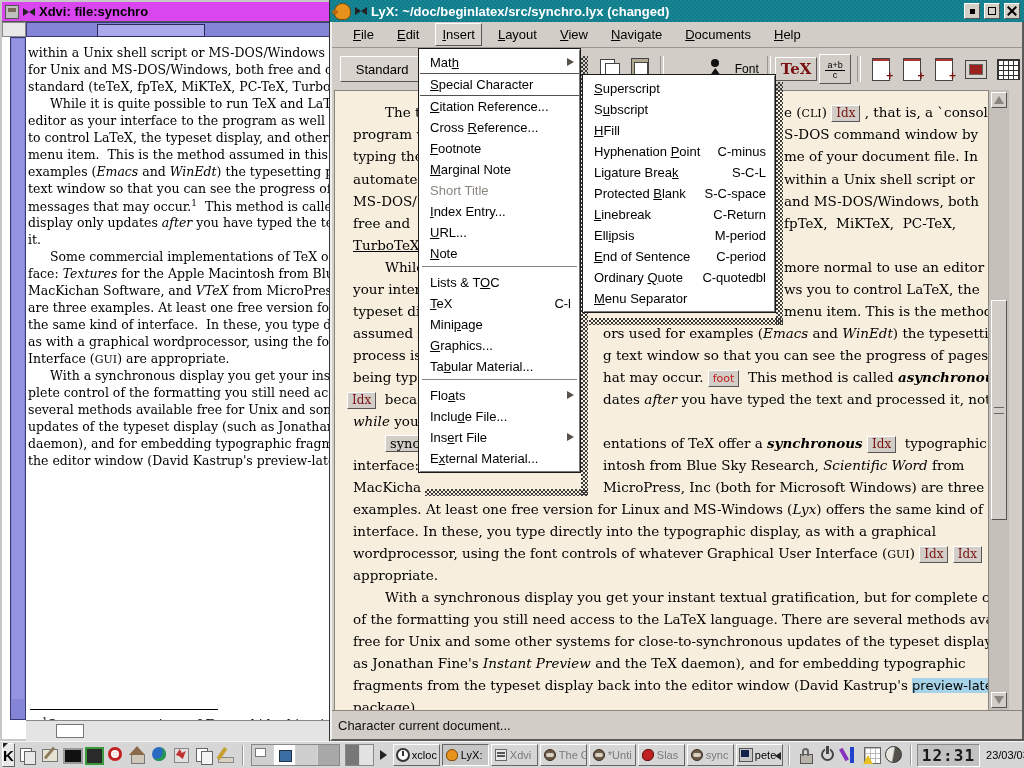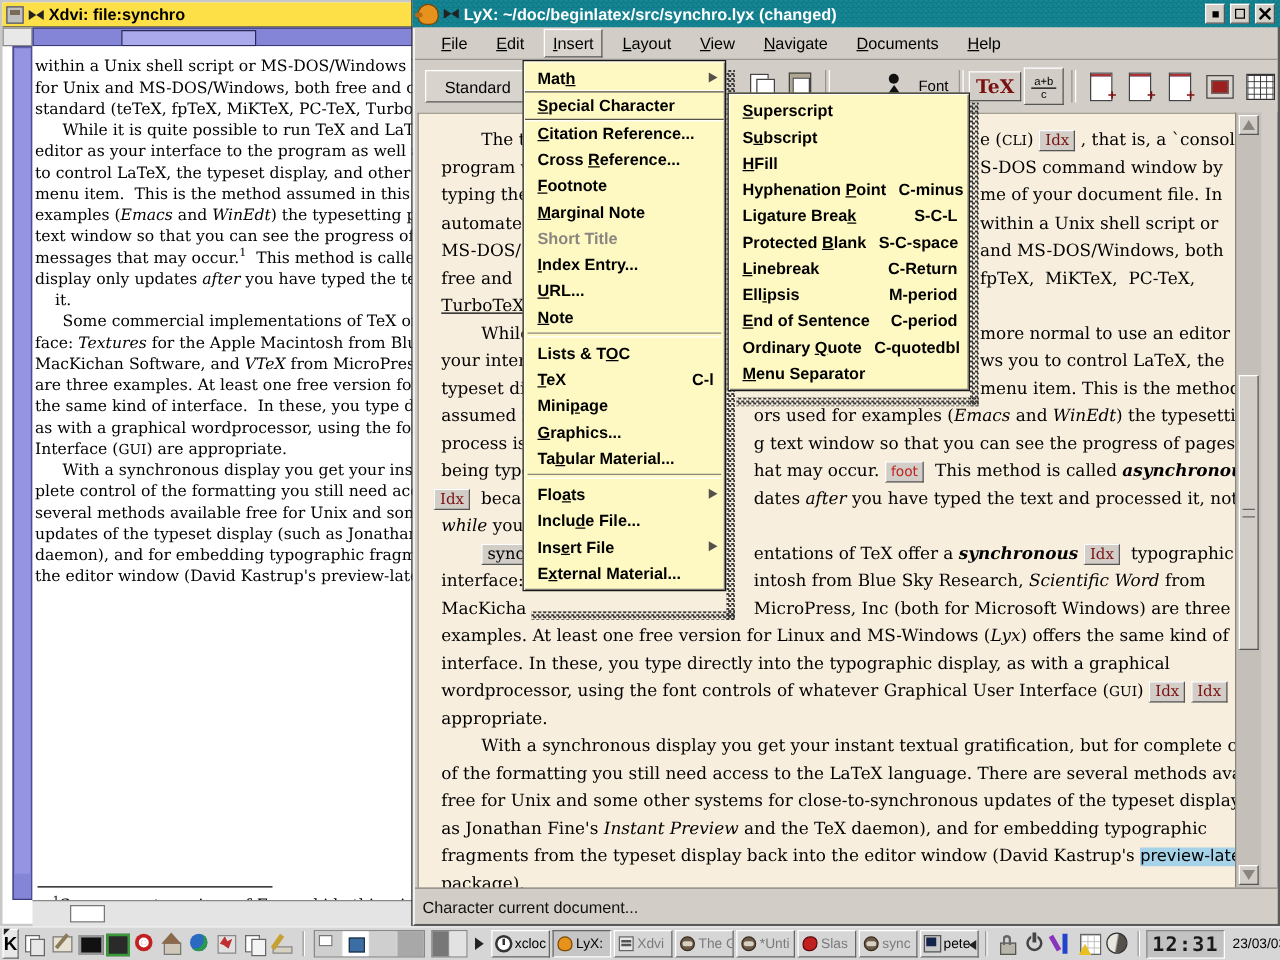--- a/index.html
+++ b/index.html
@@ -4,21 +4,21 @@
 <style>
   html,body{margin:0;padding:0;}
   #screen{position:relative;width:1024px;height:768px;background:#9a9a9a;overflow:hidden;
           font-family:"Liberation Sans",sans-serif;cursor:default;}
   
   .abs{position:absolute;}
   .nosel{user-select:none;}
   
   #xdvi-win{left:0;top:0;width:335px;height:741px;background:#fff;border:2px solid #c8c8c8;
             box-sizing:border-box;z-index:1;}
-  #xdvi-title{left:0;top:0;width:335px;height:20px;background:#fde047;border-bottom:1px solid #555;
+  #xdvi-title{left:0;top:0;width:335px;height:20px;background:#d946ef;border-bottom:1px solid #555;
               display:flex;align-items:center;gap:4px;padding-left:3px;box-sizing:border-box;}
   #xdvi-title .ttxt{font-weight:bold;font-size:13px;color:#000;}
   .appicon{width:14px;height:14px;background:#bfbfbf;border:1px solid #555;box-sizing:border-box;position:relative;}
   .appicon:before{content:"";position:absolute;left:2px;top:2px;right:2px;height:4px;background:#7a6a5a;}
   .pin{position:relative;width:12px;height:10px;}
   .pin:before,.pin:after{content:"";position:absolute;top:1px;border-top:4px solid transparent;border-bottom:4px solid transparent;}
   .pin:before{left:0;border-left:6px solid #222;}
   .pin:after{right:0;border-right:6px solid #222;}
   #xdvi-hbar{left:24px;top:20px;width:309px;height:15px;background:#8585d8;border:1px solid #3a3a7a;box-sizing:border-box;}
   #xdvi-hthumb{position:absolute;left:70px;top:1px;width:106px;height:11px;background:#a9a9ec;border:1px solid #2a2a5a;}
@@ -106,22 +106,22 @@
   .tri-up{width:0;height:0;border-left:5px solid transparent;border-right:5px solid transparent;border-bottom:8px solid #8a867f;}
   .tri-dn{width:0;height:0;border-left:5px solid transparent;border-right:5px solid transparent;border-top:8px solid #8a867f;}
   #lyx-thumb{position:absolute;left:2px;top:210px;width:16px;height:220px;background:#d2cec7;
              border:1px solid;border-color:#fff #555 #555 #fff;box-sizing:border-box;}
   #lyx-thumb:before{content:"";position:absolute;left:2px;right:2px;top:50%;height:5px;margin-top:-3px;
              border-top:1px solid #666;border-bottom:1px solid #666;}
   
   #lyx-status{left:332px;top:710px;width:690px;height:29px;background:#d2cec7;border-top:1px solid #8a867f;
               font-size:13px;color:#111;display:flex;align-items:center;padding-left:6px;box-sizing:border-box;z-index:3;}
   
-  .popup{position:absolute;background:#fef9c3;border:1px solid #1a1a1a;
-         box-shadow:inset 1px 1px 0 #fff,inset -1px -1px 0 #777;padding:3px 1px;box-sizing:border-box;z-index:10;font-weight:bold;}
+  .popup{position:absolute;background:#ffffff;border:1px solid #1a1a1a;
+         box-shadow:inset 1px 1px 0 #fff,inset -1px -1px 0 #777;padding:3px 1px;box-sizing:border-box;z-index:10;}
   #insert-menu{left:418px;top:48px;width:163px;}
   #char-menu{left:582px;top:74px;width:194px;}
   .mi{height:21px;display:flex;align-items:center;font-size:13px;color:#000;padding:0 8px 0 10px;position:relative;}
   .mi .lab{white-space:nowrap;}
   .mi .scut{margin-left:auto;padding-left:10px;white-space:nowrap;}
   .mi .arr{position:absolute;right:5px;top:6px;width:0;height:0;
            border-top:4px solid transparent;border-bottom:4px solid transparent;border-left:7px solid #55514a;}
   .mi.dis{color:#8a867f;}
   .mi.hl{border-top:1px solid #55514a;border-bottom:1px solid #55514a;box-shadow:0 1px 0 #fff,0 -1px 0 #fff;}
   .msep{height:2px;margin:2px 2px;border-top:1px solid #8a867f;border-bottom:1px solid #fff;}
@@ -225,21 +225,21 @@
         <div class="dl xline" style="left: 2px; top: 25px;"><span>for Unix and MS-DOS/Windows, both free and comm</span></div>
         <div class="dl xline" style="left: 2px; top: 42px;"><span>standard (teTeX, fpTeX, MiKTeX, PC-TeX, TurboTeX,</span></div>
         <div class="dl xline" style="left: 24px; top: 59px;"><span>While it is quite possible to run TeX and LaTeX this</span></div>
         <div class="dl xline" style="left: 2px; top: 76px;"><span>editor as your interface to the program as well as to y</span></div>
         <div class="dl xline" style="left: 2px; top: 93px;"><span>to control LaTeX, the typeset display, and other related p</span></div>
         <div class="dl xline" style="left: 2px; top: 110px;"><span>menu item.  This is the method assumed in this bookl</span></div>
         <div class="dl xline" style="left: 2px; top: 127px;"><span>examples (</span><span class="it">Emacs</span><span> and </span><span class="it">WinEdt</span><span>) the typesetting process i</span></div>
         <div class="dl xline" style="left: 2px; top: 144px;"><span>text window so that you can see the progress of page</span></div>
         <div class="dl xline" style="left: 2px; top: 161px;"><span>messages that may occur.</span><span class="sup">1</span><span>  This method is called </span></div>
         <div class="dl xline" style="left: 2px; top: 178px;"><span>display only updates </span><span class="it">after</span><span> you have typed the text and</span></div>
-        <div class="dl xline" style="left: 18px; top: 195px;"><span>it.</span></div>
+        <div class="dl xline" style="left: 2px; top: 195px;"><span>it.</span></div>
         <div class="dl xline" style="left: 24px; top: 212px;"><span>Some commercial implementations of TeX offer a s</span></div>
         <div class="dl xline" style="left: 2px; top: 229px;"><span>face: </span><span class="it">Textures</span><span> for the Apple Macintosh from Blue Sky</span></div>
         <div class="dl xline" style="left: 2px; top: 246px;"><span>MacKichan Software, and </span><span class="it">VTeX</span><span> from MicroPress, Inc</span></div>
         <div class="dl xline" style="left: 2px; top: 263px;"><span>are three examples. At least one free version for Linux</span></div>
         <div class="dl xline" style="left: 2px; top: 280px;"><span>the same kind of interface.  In these, you type directl</span></div>
         <div class="dl xline" style="left: 2px; top: 297px;"><span>as with a graphical wordprocessor, using the font contr</span></div>
         <div class="dl xline" style="left: 2px; top: 314px;"><span>Interface (</span><span class="sc">GUI</span><span>) are appropriate.</span></div>
         <div class="dl xline" style="left: 24px; top: 331px;"><span>With a synchronous display you get your instant te</span></div>
         <div class="dl xline" style="left: 2px; top: 348px;"><span>plete control of the formatting you still need access to</span></div>
         <div class="dl xline" style="left: 2px; top: 365px;"><span>several methods available free for Unix and some other s</span></div>

